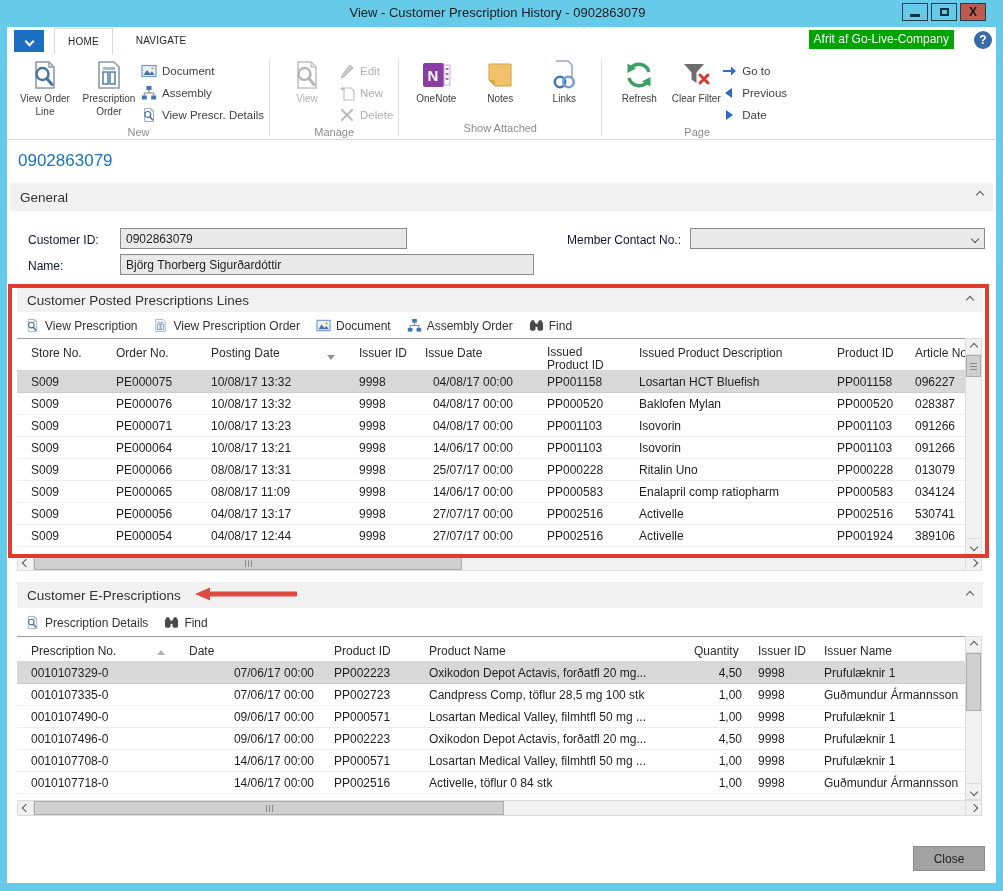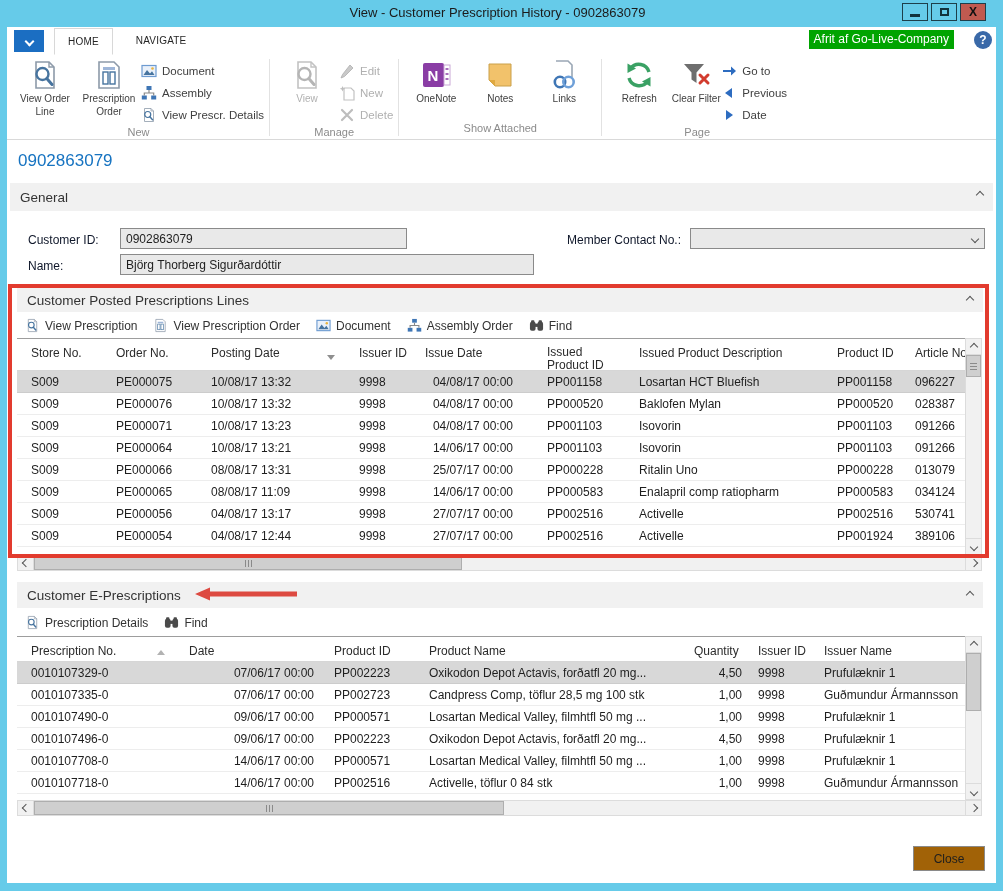--- a/index.html
+++ b/index.html
@@ -100,21 +100,21 @@
   .hscroll .sb-btn{width:17px;height:16px;flex:0 0 auto;}
   .hscroll .track{flex:1;background:#f1f1f1;border-top:1px solid #dcdcdc;border-bottom:1px solid #dcdcdc;position:relative;}
   .hthumb{position:absolute;top:0;height:14px;background:#cfcfcf;border:1px solid #aeaeae;display:flex;align-items:center;justify-content:center;gap:2px;}
   .hthumb i{display:block;width:1px;height:7px;background:#8a8a8a;}
   .vscroll{position:absolute;width:17px;display:flex;flex-direction:column;}
   .vscroll .sb-btn{height:17px;width:17px;flex:0 0 auto;}
   .vscroll .track{flex:1;background:#f1f1f1;border-left:1px solid #dcdcdc;border-right:1px solid #dcdcdc;position:relative;}
   .vthumb{position:absolute;left:0;width:15px;background:#cfcfcf;border:1px solid #aeaeae;display:flex;flex-direction:column;align-items:center;justify-content:center;gap:2px;}
   .vthumb i{display:block;height:1px;width:7px;background:#8a8a8a;}
 
-  .close-btn{position:absolute;right:11px;top:706px;width:72px;height:25px;background:#a16207;border:1px solid #8a8a8a;font-size:12px;color:#1e1e1e;display:flex;align-items:center;justify-content:center;cursor:default;}
+  .close-btn{position:absolute;right:11px;top:706px;width:72px;height:25px;background:#a3a3a3;border:1px solid #8a8a8a;font-size:12px;color:#1e1e1e;display:flex;align-items:center;justify-content:center;cursor:default;}
 
   .hidden-defs{position:absolute;width:0;height:0;overflow:hidden;}
 </style>
 </head>
 <body>
 
 <svg class="hidden-defs" xmlns="http://www.w3.org/2000/svg">
   <defs>
     <symbol id="s-docmag" viewBox="0 0 32 32">
       <path d="M7 3h13l5 5v21H7z" fill="#fff" stroke="#8d9aa9" stroke-width="1.6"></path>

